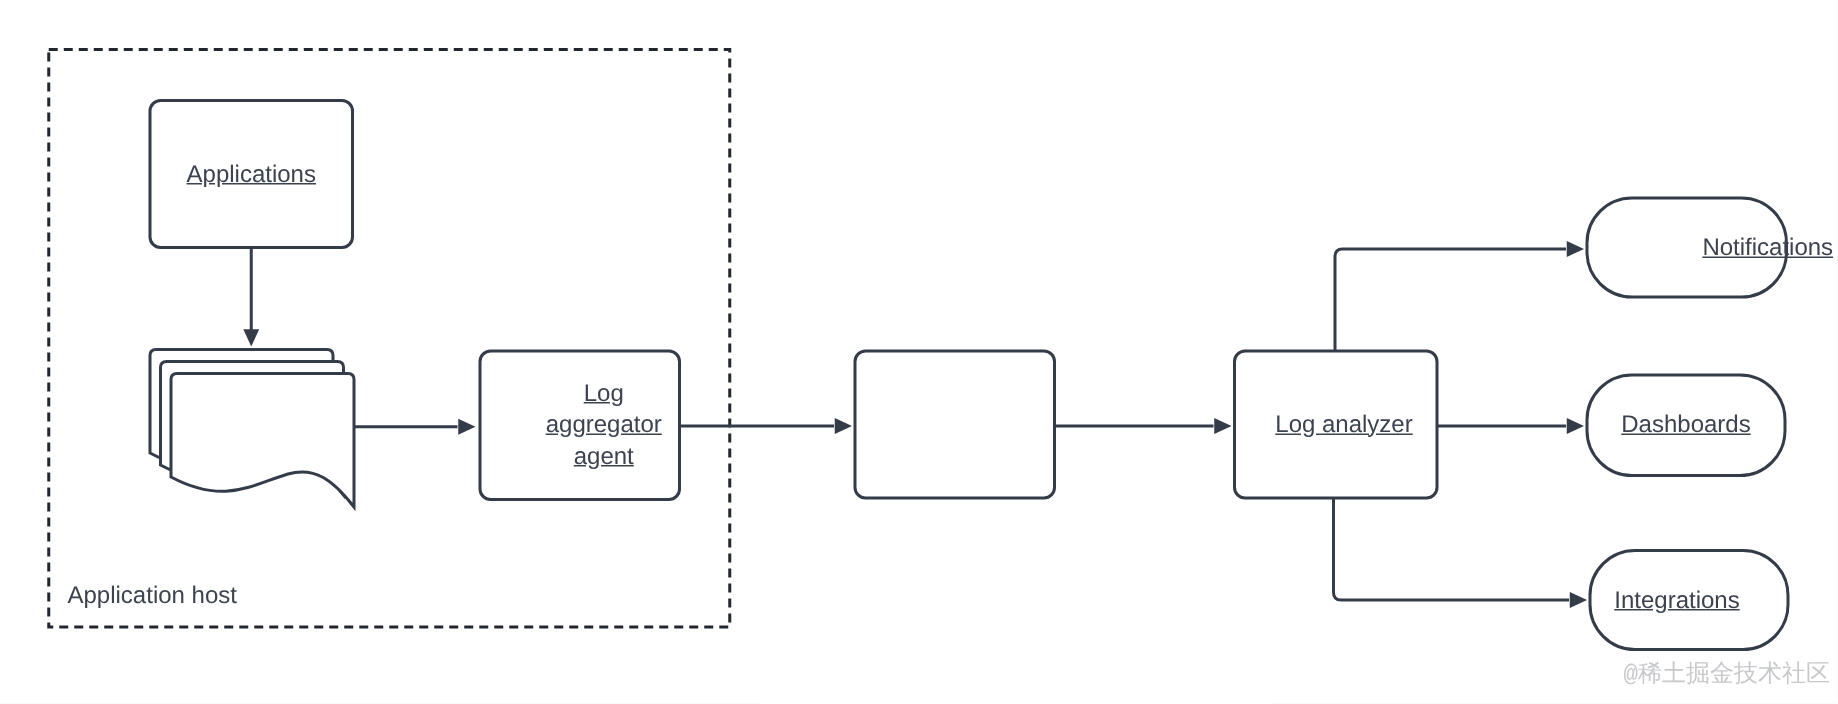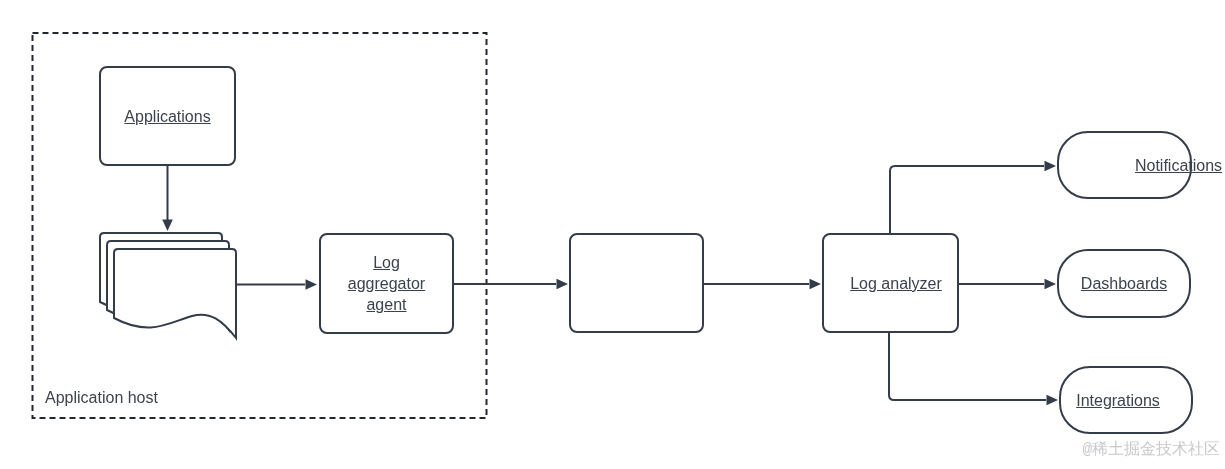--- a/index.html
+++ b/index.html
@@ -94,21 +94,21 @@
     <rect class="shape" x="1058" y="132" width="133" height="66" rx="30"></rect>
     <rect class="shape" x="1058" y="250" width="132" height="67" rx="30"></rect>
     <rect class="shape" x="1060" y="367" width="132" height="66" rx="30"></rect>
   </svg>
 
   <div class="container-label" style="left:45px; top:388px;">Application host</div>
 
   <div class="node-label" style="left:100px; top:67px; width:135px; height:98px;">Applications</div>
 
 
-  <div class="node-label" style="left:320px; top:234px; width:133px; height:99px;">
+  <div class="node-label" style="left:320px; top:234px; width:133px; height:99px;padding-left:16px;">
     <span class="wrap-narrow">Log aggregator agent</span>
   </div>
 
 
   <div class="node-label" style="left:823px; top:234px; width:146px; height:98px;">Log analyzer</div>
 
   <div class="node-label" style="left:1112px; top:132px; width:133px; height:66px;">Notifications</div>
 
   <div class="node-label" style="left:1058px; top:250px; width:132px; height:67px;">Dashboards</div>
 

